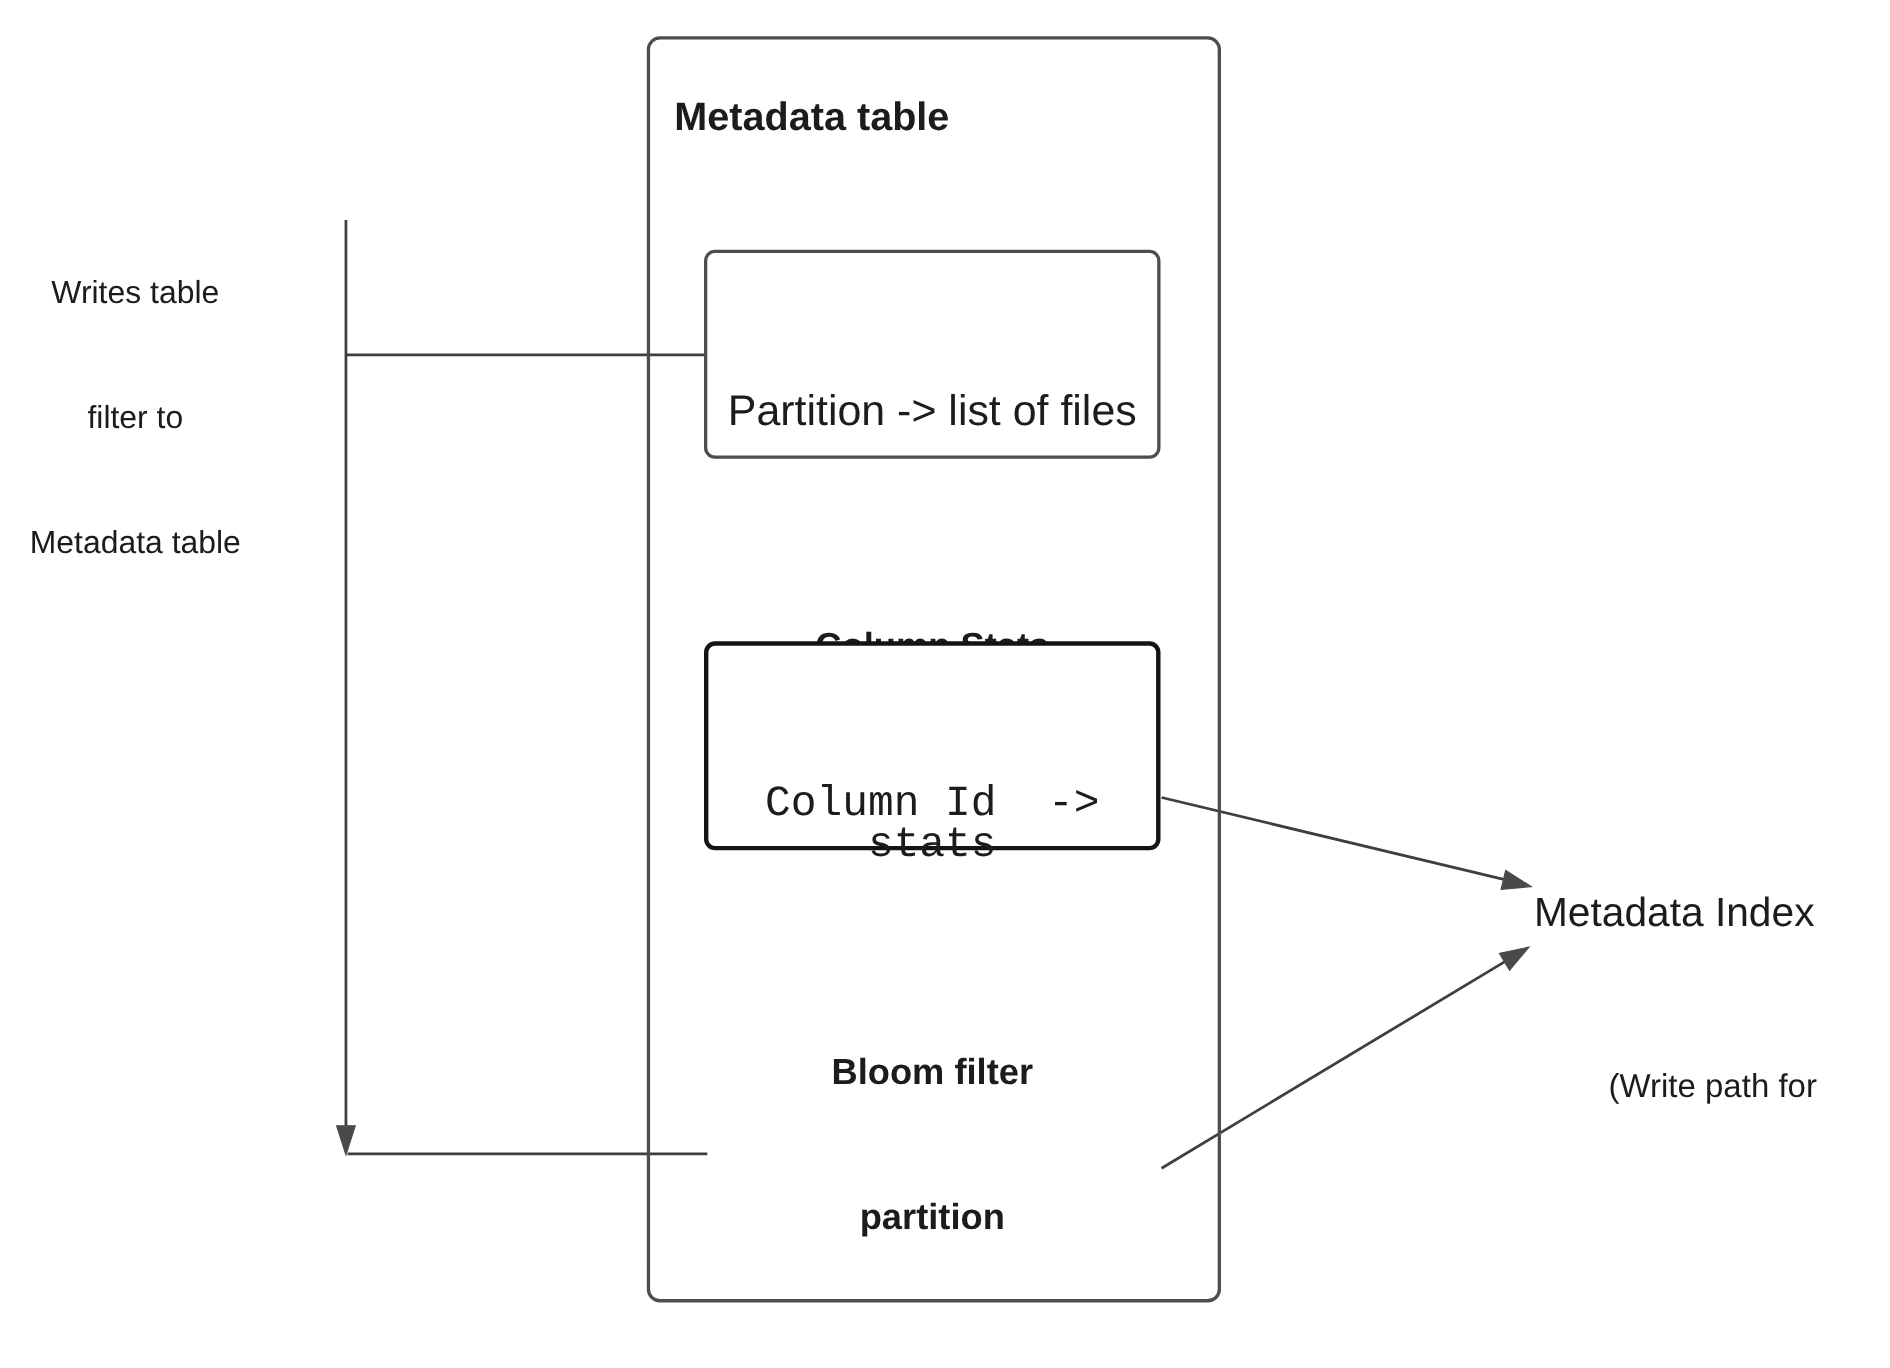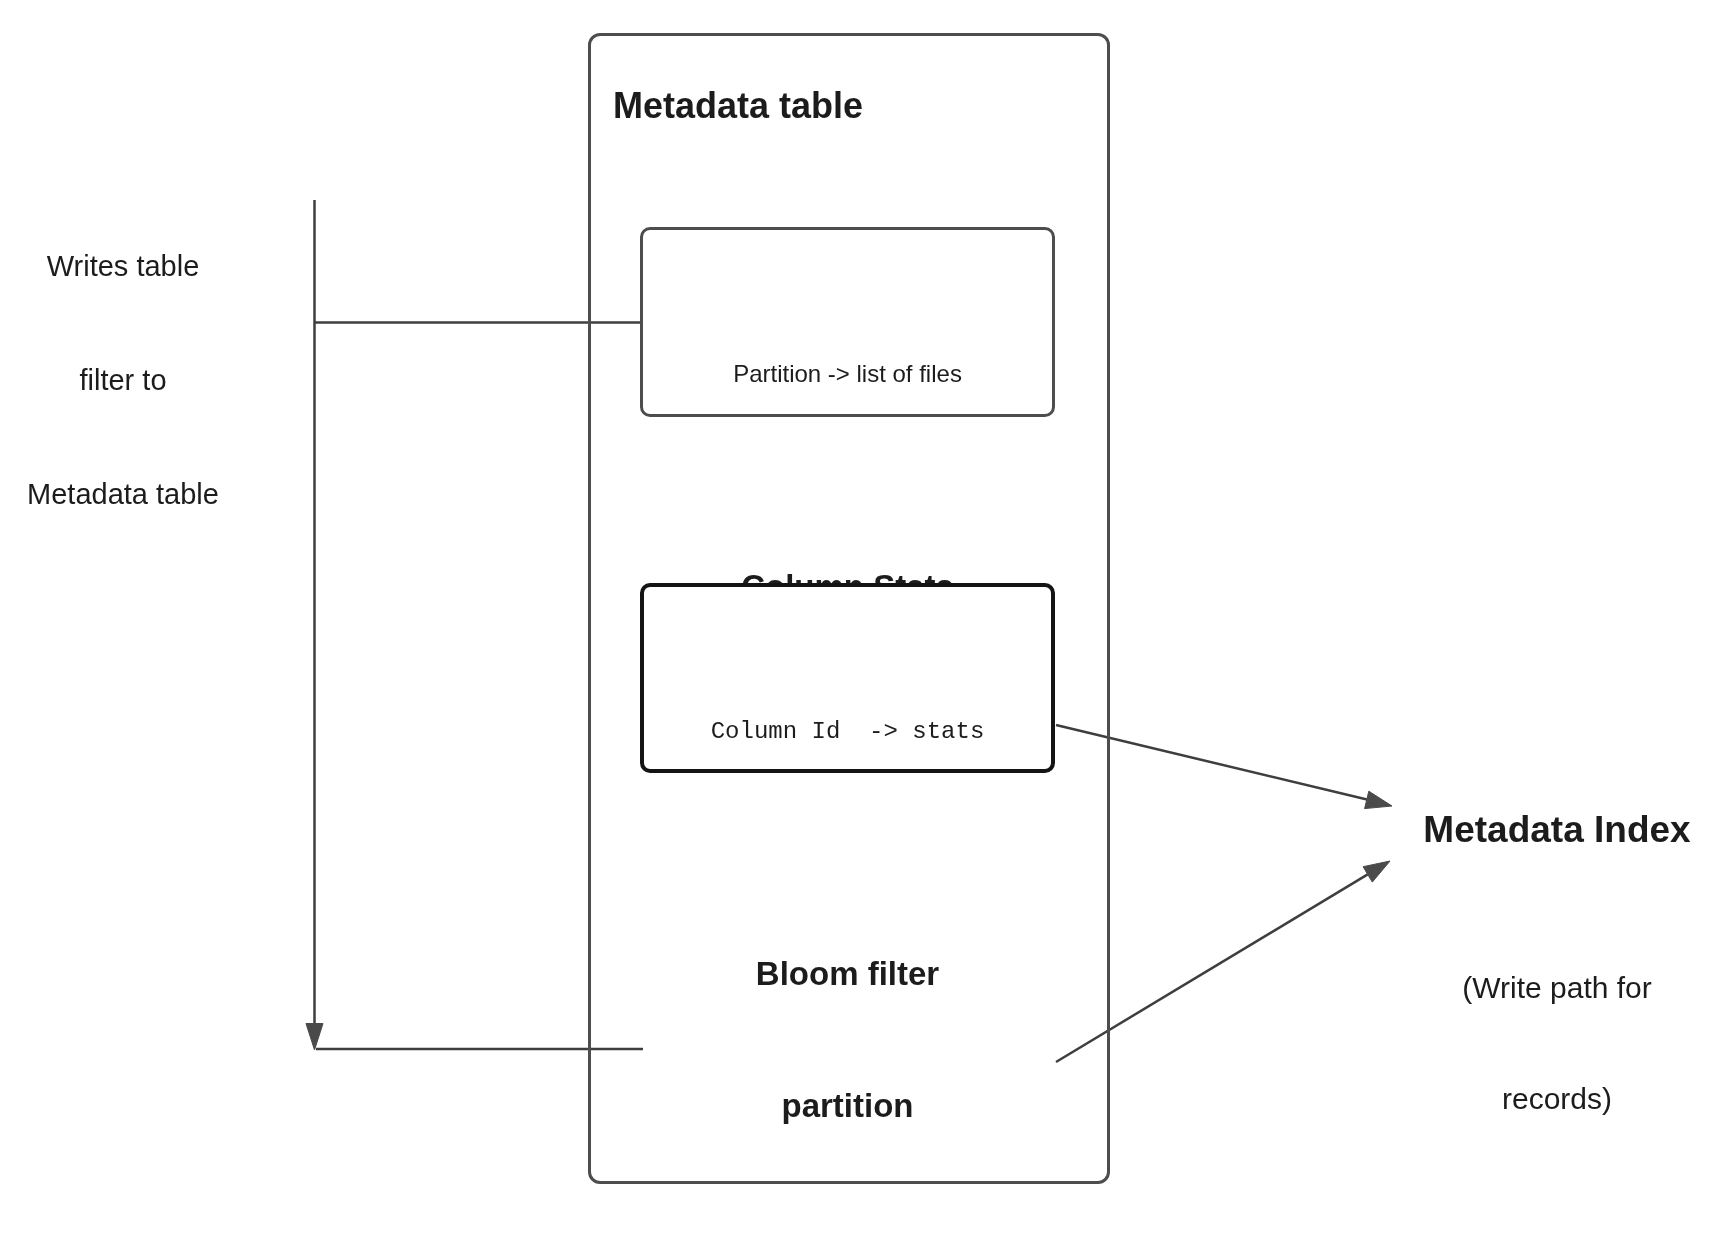--- a/index.html
+++ b/index.html
@@ -78,35 +78,35 @@
     background: #ffffff;
   }
   .box-files  { top: 227px; height: 190px; }
   .box-column { top: 583px; height: 190px; border: 4px solid #141414; }
   .box-bloom  { top: 968px; height: 190px; }
   .box-text {
     position: absolute;
     left: 0;
     width: 100%;
     text-align: center;
-    font-size: 24px;
+    font-size: 39px;
     line-height: 37px;
     white-space: pre-wrap;
   }
   .box-files  .box-text { top: 51px; }
   .box-column .box-text { top: 52px; font-family: Liberation Mono, monospace; }
   .box-bloom  .box-text { top: 72px; }
   .index-title {
     position: absolute;
-    left: 1406px;
+    left: 1371px;
     top: 810px;
     width: 302px;
     text-align: center;
     font-size: 37px;
-    font-weight: bold;
+    font-weight: normal;
     line-height: 40px;
     white-space: nowrap;
   }
   .index-note {
     left: 1406px;
     top: 895px;
     width: 302px;
     font-size: 30px;
     line-height: 37px;
   }
@@ -162,16 +162,15 @@
   </div>
 
   <div class="part-heading heading-bloom">
     <div>Bloom filter</div>
     <div>partition</div>
   </div>
 
   <div class="index-title">Metadata Index</div>
   <div class="note index-note">
     <div>(Write path for</div>
-    <div>records)</div>
   </div>
 
 </div>
 
 </body></html>

